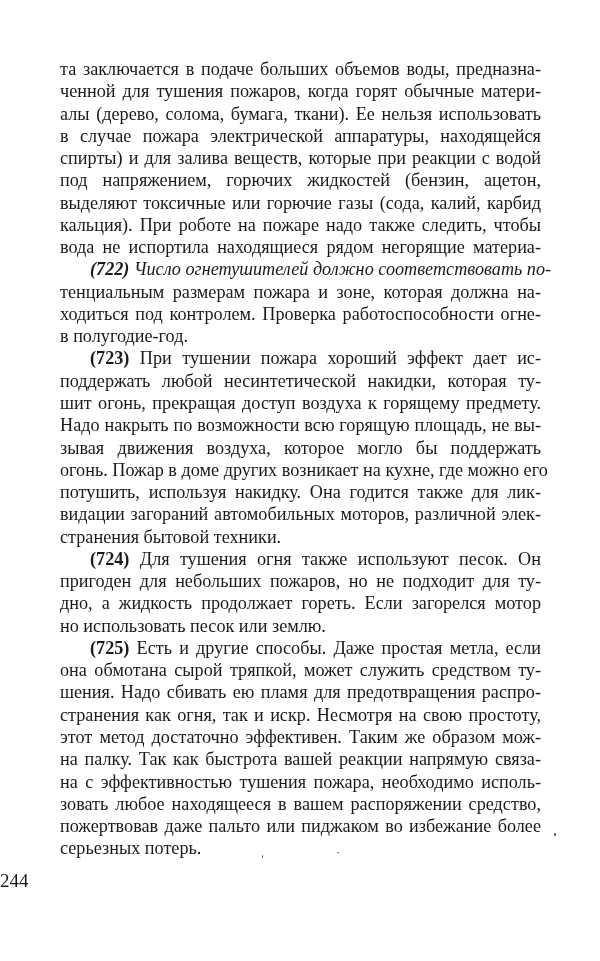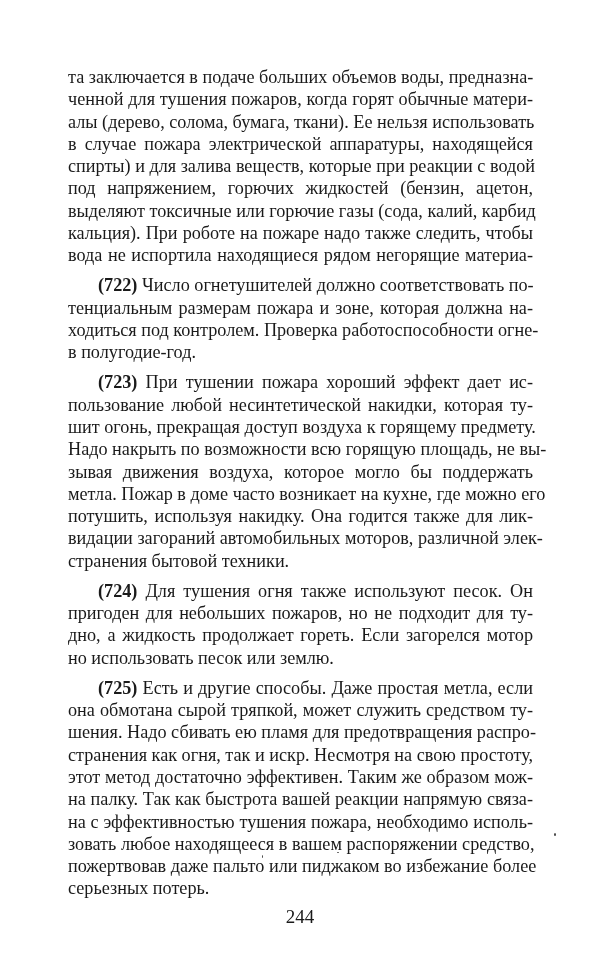--- a/index.html
+++ b/index.html
@@ -9,29 +9,29 @@
       left: 60px;
       top: 58px;
       width: 481px;
       font-family: "Liberation Serif", "DejaVu Serif", serif;
       font-size: 18.2px;
       line-height: 22.27px;
       color: #1a1a1a;
       text-align: justify;
       hyphens: manual;
     }
-    .para { margin: 8px; text-indent: 0; }
+    .para { margin: 0; text-indent: 0; }
     .line { display: block; text-align: justify; text-align-last: justify; white-space: nowrap; }
     .line.last { text-align-last: left; }
     .num { font-weight: bold; }
     .page-number {
       position: absolute;
       left: 0; width: 600px;
-      top: 906px;
-      text-align: center;
+      top: 870px;
+      text-align: left;
       font-family: "Liberation Serif", "DejaVu Serif", serif;
       font-size: 19px;
       color: #1a1a1a;
     }
     .speck { position: absolute; background: #444; border-radius: 50%; }
   </style>
 </head>
 <body>
 
 <div class="page" id="page-body">
@@ -40,32 +40,32 @@
       <span class="line"><span>ченной для тушения пожаров, когда горят обычные матери-</span></span>
       <span class="line"><span>алы (дерево, солома, бумага, ткани). Ее нельзя использовать</span></span>
       <span class="line"><span>в случае пожара электрической аппаратуры, находящейся</span></span>
       <span class="line"><span>спирты) и для залива веществ, которые при реакции с водой</span></span>
       <span class="line"><span>под напряжением, горючих жидкостей (бензин, ацетон,</span></span>
       <span class="line"><span>выделяют токсичные или горючие газы (сода, калий, карбид</span></span>
       <span class="line"><span>кальция). При роботе на пожаре надо также следить, чтобы</span></span>
       <span class="line"><span>вода не испортила находящиеся рядом негорящие материа-</span></span>
     </div>
     <div class="para">
-      <span class="line" style="padding-left: 30px;"><span class="num">(722)</span><span> Число огнетушителей должно соответствовать по-</span></span>
+      <span class="line" style="padding-left: 30px; font-style: italic;"><span class="num">(722)</span><span> Число огнетушителей должно соответствовать по-</span></span>
       <span class="line"><span>тенциальным размерам пожара и зоне, которая должна на-</span></span>
       <span class="line"><span>ходиться под контролем. Проверка работоспособности огне-</span></span>
       <span class="line last"><span>в полугодие-год.</span></span>
     </div>
     <div class="para">
       <span class="line" style="padding-left: 30px; font-family: Liberation Serif, serif;"><span class="num">(723)</span><span> При тушении пожара хороший эффект дает ис-</span></span>
-      <span class="line"><span>пользование любой несинтетической накидки, которая ту-</span></span>
+      <span class="line"><span>поддержать любой несинтетической накидки, которая ту-</span></span>
       <span class="line"><span>шит огонь, прекращая доступ воздуха к горящему предмету.</span></span>
       <span class="line"><span>Надо накрыть по возможности всю горящую площадь, не вы-</span></span>
       <span class="line"><span>зывая движения воздуха, которое могло бы поддержать</span></span>
-      <span class="line"><span>метла. Пожар в доме часто возникает на кухне, где можно его</span></span>
+      <span class="line"><span>огонь. Пожар в доме других возникает на кухне, где можно его</span></span>
       <span class="line"><span>потушить, используя накидку. Она годится также для лик-</span></span>
       <span class="line"><span>видации загораний автомобильных моторов, различной элек-</span></span>
       <span class="line last"><span>странения бытовой техники.</span></span>
     </div>
     <div class="para">
       <span class="line" style="padding-left: 30px;"><span class="num">(724)</span><span> Для тушения огня также используют песок. Он</span></span>
       <span class="line"><span>пригоден для небольших пожаров, но не подходит для ту-</span></span>
       <span class="line"><span>дно, а жидкость продолжает гореть. Если загорелся мотор</span></span>
       <span class="line last"><span>но использовать песок или землю.</span></span>
     </div>

